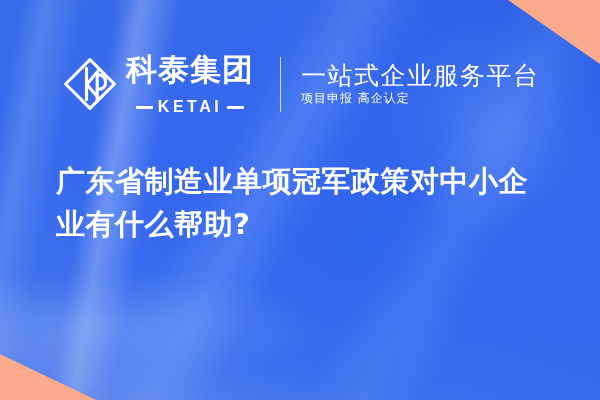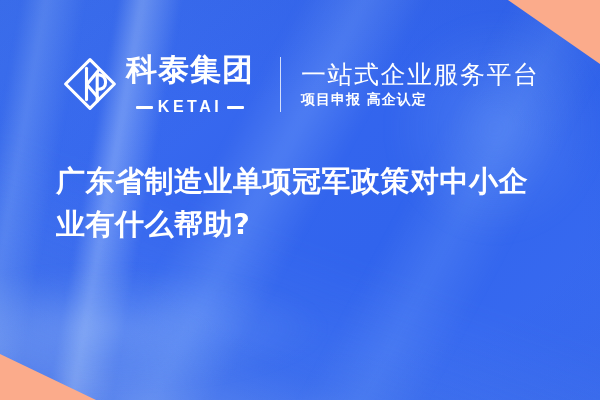--- a/index.html
+++ b/index.html
@@ -197,22 +197,22 @@
     color: #ffffff;
     font-size: 25px;
     font-weight: 400;
     letter-spacing: 1.5px;
     line-height: 1.18;
     white-space: nowrap;
     font-family: "DejaVu Sans", "Liberation Sans", sans-serif;
   }
   .tagline-sub {
     color: #ffffff;
-    font-size: 14px;
-    font-weight: 700;
+    font-size: 12px;
+    font-weight: 400;
     letter-spacing: 1px;
     line-height: 1.3;
     margin-top: 1px;
     white-space: nowrap;
     font-family: "DejaVu Serif", "Liberation Serif", serif;
   }
 
   
   .headline {
     position: absolute;

